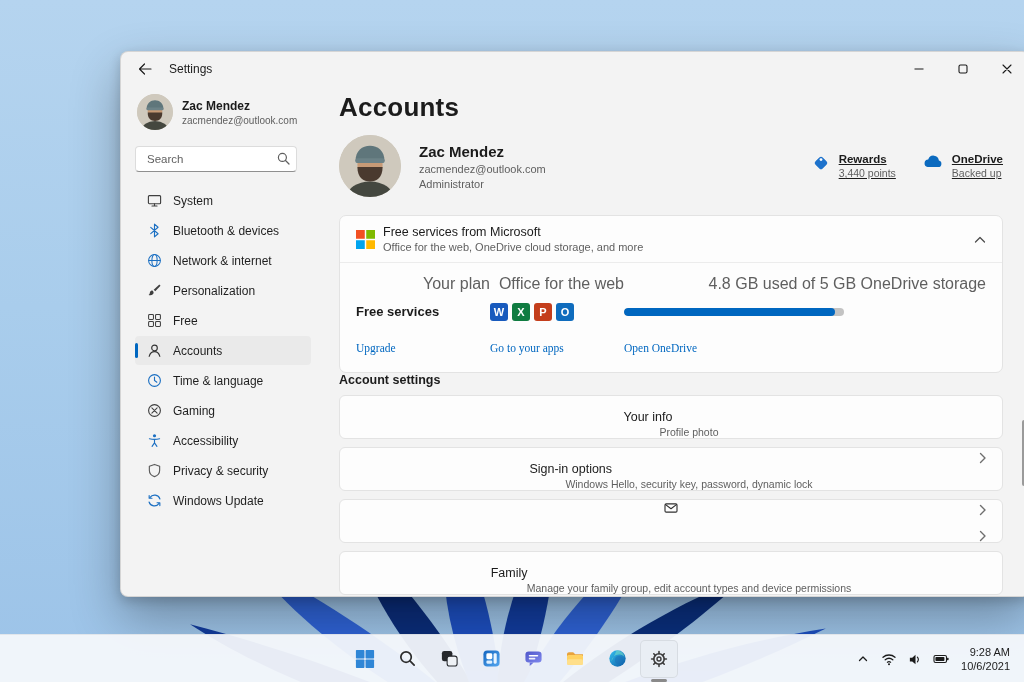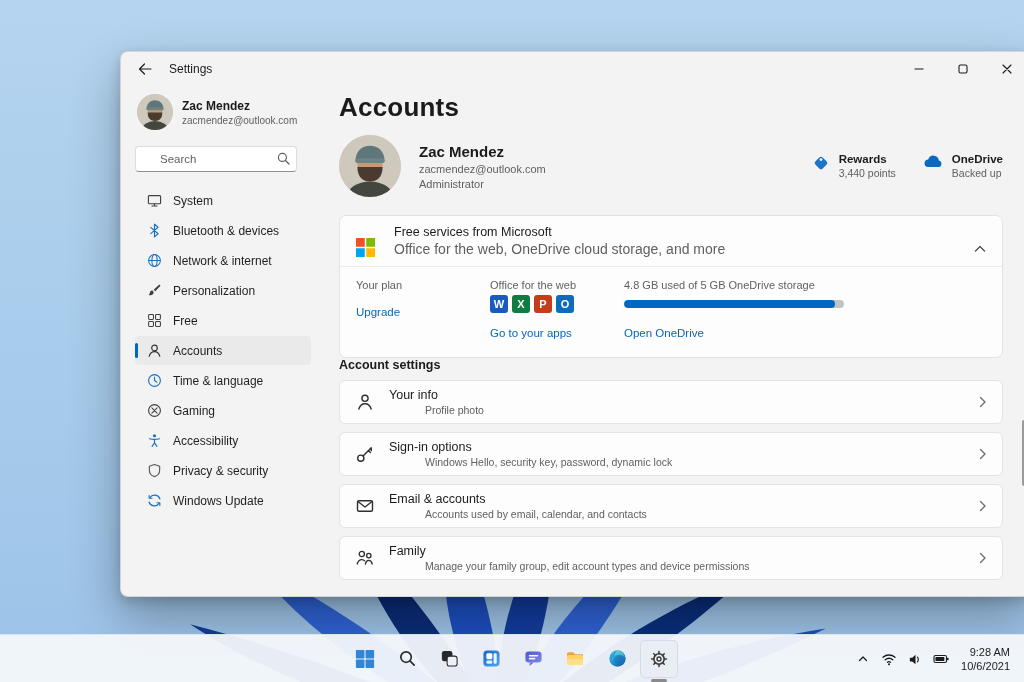--- a/index.html
+++ b/index.html
@@ -26,66 +26,66 @@
 
   
   .sidebar { width:204px; padding:2px 14px 0 14px; flex:none; }
   .user-row { display:flex; align-items:center; gap:9px; padding:6px 2px; }
   .avatar { border-radius:50%; overflow:hidden; flex:none; background:#cfc9bd; }
   .avatar svg { display:block; }
   .user-name { font-size:12px; font-weight:bold; }
   .user-email { font-size:10px; color:#5f5f5f; margin-top:2px; }
   .searchbox { position:relative; margin-top:10px; width:162px; }
   .searchbox input { width:100%; height:26px; border:1px solid #dcdcdc; border-bottom:1px solid #8f8f8f;
-    border-radius:4px; background:#fff; font-family:inherit; font-size:11.5px; padding:0 26px 0 24px; color:#1b1b1b; outline:none; }
+    border-radius:4px; background:#fff; font-family:inherit; font-size:11.5px; padding:0 26px 0 11px; color:#1b1b1b; outline:none; }
   .searchbox input::placeholder { color:#616161; }
   .search-glyph { position:absolute; right:7px; top:6px; }
   .nav { margin-top:14px; }
   .nav-item { position:relative; display:flex; align-items:center; gap:11px; height:29px;
     padding-left:12px; border-radius:4px; margin-bottom:1px; }
   .nav-item.selected { background:#eaeaea; }
   .nav-item.selected::before { content:""; position:absolute; left:0; top:7px; width:3px; height:15px;
     border-radius:2px; background:var(--accent); }
   .nav-label { font-size:12px; color:#1f1f1f; white-space:nowrap; }
   .nav-ic { width:15px; height:15px; flex:none; display:flex; }
 
   
   .main { flex:1; padding:0 26px 0 14px; position:relative; overflow:hidden; }
   .page-title { font-size:26px; font-weight:bold; margin-top:6px; letter-spacing:.2px; }
   .profile-row { display:flex; align-items:center; margin-top:12px; }
   .profile-text { margin-left:18px; }
   .profile-name { font-size:15px; font-weight:bold; }
   .profile-email,.profile-role { font-size:11px; color:#5f5f5f; margin-top:3px; }
-  .badges { margin-left:auto; display:flex; gap:26px; align-items:center; }
+  .badges { margin-left:auto; display:flex; gap:26px; align-items:center;text-decoration:underline; }
   .badge { display:flex; gap:8px; align-items:flex-start; }
   .badge-title { font-size:11.5px; font-weight:bold; }
   .badge-sub { font-size:10.5px; color:#5f5f5f; margin-top:2px; }
 
   .svc-card { margin-top:18px; background:#fdfdfd; border:1px solid #e3e3e3; border-radius:7px; }
-  .svc-head { display:flex; align-items:flex-end; gap:19px; padding:9px 16px; min-height:44px; }
+  .svc-head { display:flex; align-items:center; gap:8px; padding:9px 16px; min-height:44px; }
   .svc-title { font-size:12.5px; }
-  .svc-sub { font-size:14px; color:#5f5f5f; margin-top:2px; }
+  .svc-sub { font-size:11px; color:#5f5f5f; margin-top:2px; }
   .svc-chevron { margin-left:auto; }
   .svc-divider { border-top:1px solid #ececec; }
   .svc-body { display:grid; grid-template-columns:134px 134px 1fr; padding:12px 16px 16px 16px; }
-  .svc-label { font-size:11px; color:#5f5f5f; margin-bottom:2px; }
+  .svc-label { font-size:16px; color:#5f5f5f; margin-bottom:8px;text-align:right; }
   .svc-val { height:21px; display:flex; align-items:center; }
   .plan-value { font-size:13px; font-weight:bold; }
   .office-icons { display:flex; gap:4px; }
   .office-app { width:18px; height:18px; border-radius:3px; color:#fff; font-size:11px; font-weight:bold;
     display:flex; align-items:center; justify-content:center; }
   .oa-word { background:#185abd; } .oa-excel { background:#107c41; }
   .oa-ppt { background:#c43e1c; } .oa-outlook { background:#0f6cbd; }
-  .svc-link { font-size:11.5px; color:var(--accent); margin-top:13px; display:inline-block; cursor:pointer; }
+  .svc-link { font-size:11.5px; color:var(--accent); margin-top:20px; display:inline-block; cursor:pointer;font-family:Liberation Serif, serif; }
   .progress { width:220px; max-width:100%; height:8px; border-radius:4px; background:#c3c3c3; overflow:hidden; }
   .progress-fill { height:100%; background:var(--accent); border-radius:4px; }
 
   .section-title { font-size:12.5px; font-weight:bold; }
   .set-row { display:flex; align-items:center; gap:14px; height:44px; margin-top:8px; padding:0 15px;
-    background:#fdfdfd; border:1px solid #e3e3e3; border-radius:6px; }
+    background:#fdfdfd; border:1px solid #e3e3e3; border-radius:6px;flex-direction:column; }
   .set-row:first-of-type { margin-top:11px; }
   .row-title { font-size:12.5px; }
   .row-sub { font-size:10.5px; color:#5f5f5f; margin-top:2px;padding-left:36px; }
   .row-chevron { margin-left:auto; display:flex; }
 
   .scroll-thumb { position:absolute; right:3px; top:368px; width:4px; height:66px; border-radius:2px; background:#9a9a9a; }
 
   
   .taskbar { position:absolute; left:0; bottom:0; width:1024px; height:48px;
     background:rgba(245,248,251,.94); border-top:1px solid rgba(0,0,0,.06); }
@@ -351,20 +351,23 @@
             <span class="svc-chevron">
               <svg width="12" height="8" viewBox="0 0 12 8">
                   <path d="M1.5 6L6 1.5 10.5 6" stroke="#4d4d4d" stroke-width="1.3" fill="none" stroke-linecap="round" stroke-linejoin="round"></path>
                 </svg>
             </span>
           </div>
           <div class="svc-divider"></div>
           <div class="svc-body">
             <div>
               <div class="svc-label">Your plan</div>
+              <div class="svc-val">
+                  <span class="plan-value">Free services</span>
+                </div>
               <span class="svc-link">Upgrade</span>
             </div>
             <div>
               <div class="svc-label">Office for the web</div>
               <div class="svc-val office-icons">
                 <span class="office-app oa-word">W</span>
                 <span class="office-app oa-excel">X</span>
                 <span class="office-app oa-ppt">P</span>
                 <span class="office-app oa-outlook">O</span>
               </div>
@@ -414,24 +417,20 @@
                 <path d="M1.5 1.5L6 6l-4.5 4.5" stroke="#6e6e6e" stroke-width="1.4" fill="none" stroke-linecap="round" stroke-linejoin="round"></path>
               </svg>
           </span>
         </div>
 
         <div class="set-row">
           <svg width="20" height="20" viewBox="0 0 20 20" fill="none">
             <rect x="2.5" y="4.8" width="15" height="10.4" rx="1.5" stroke="#2f2f2f" stroke-width="1.4"></rect>
             <path d="M3.2 5.8L10 11l6.8-5.2" stroke="#2f2f2f" stroke-width="1.4" stroke-linecap="round" stroke-linejoin="round"></path>
           </svg>
-          <div>
-            <div class="row-title">Email &amp; accounts</div>
-            <div class="row-sub">Accounts used by email, calendar, and contacts</div>
-          </div>
           <span class="row-chevron">
             <svg width="8" height="12" viewBox="0 0 8 12">
                 <path d="M1.5 1.5L6 6l-4.5 4.5" stroke="#6e6e6e" stroke-width="1.4" fill="none" stroke-linecap="round" stroke-linejoin="round"></path>
               </svg>
           </span>
         </div>
 
         <div class="set-row">
           <svg width="20" height="20" viewBox="0 0 20 20" fill="none">
             <circle cx="6.8" cy="6" r="2.6" stroke="#2f2f2f" stroke-width="1.3"></circle>

